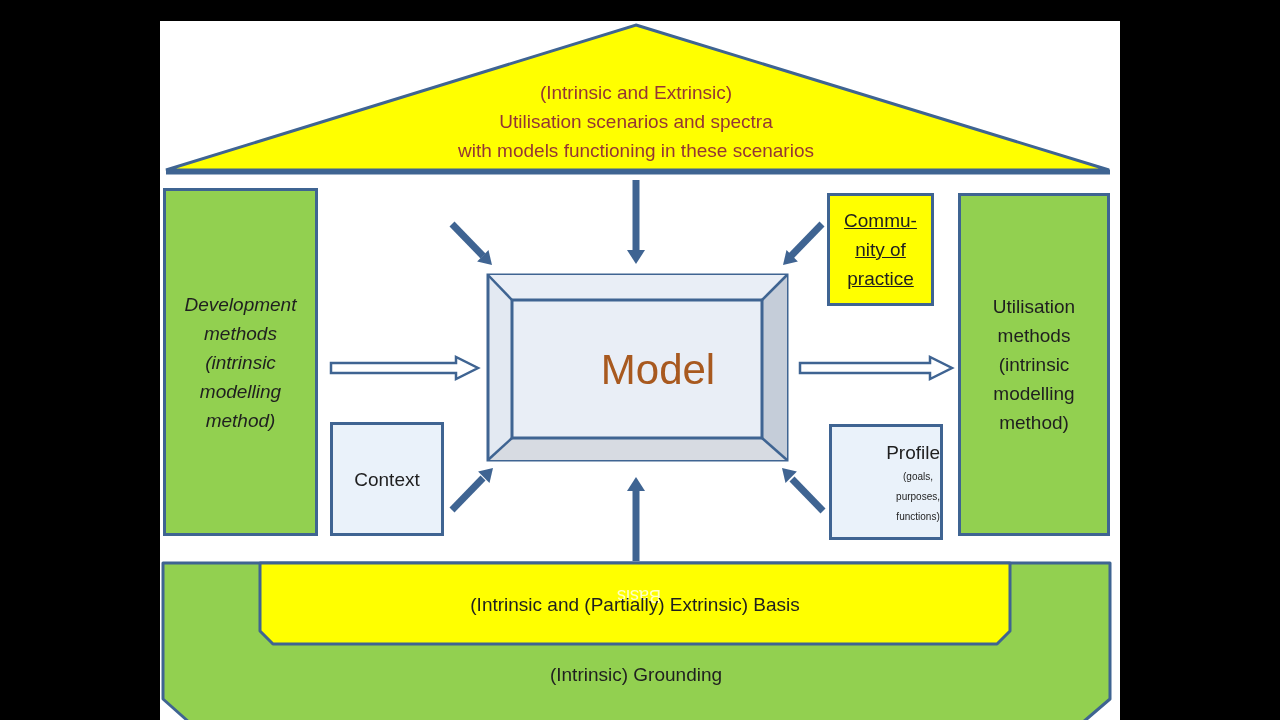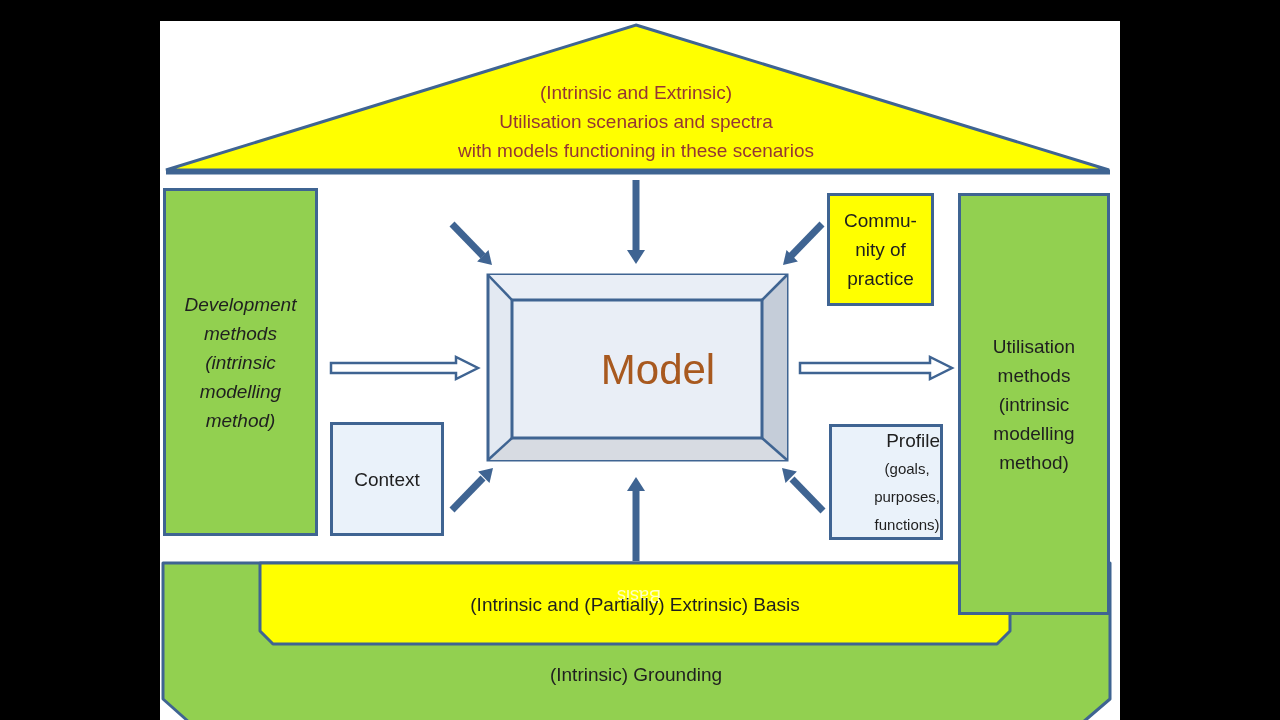--- a/index.html
+++ b/index.html
@@ -61,24 +61,24 @@
     line-height: 29px;
   }
   .bg-green { background: var(--green); }
   .bg-pale  { background: var(--pale); }
   .bg-yellow{ background: var(--yellow); }
 
   #roof-label    { left: 286px; top: 62px;  width: 700px; height: 87px; color: var(--roof-text); }
   #box-dev       { left: 163px; top: 172px; width: 155px; height: 348px; font-style: italic; }
   #box-context   { left: 328px; top: 177px; width: 117px; height: 116px; }
   #box-origins   { left: 330px; top: 406px; width: 114px; height: 114px; }
-  #box-community { left: 827px; top: 177px; width: 107px; height: 113px; }
+  #box-community { left: 827px; top: 177px; width: 107px; height: 113px; text-decoration: underline; }
   #box-profile   { left: 829px; top: 408px; width: 114px; height: 116px; align-items: flex-end; }
-  #box-util      { left: 958px; top: 177px; width: 152px; height: 422px; text-align: center; }
-  #profile-detail{ font-size: 15px; line-height: 28px; }
+  #box-util      { left: 958px; top: 177px; width: 152px; height: 343px; text-align: center; }
+  #profile-detail{ font-size: 10px; line-height: 20px; }
   #model-label   { left: 512px; top: 284px; width: 250px; height: 138px;
                    font-size: 42px; color: var(--model-text); padding-left: 21px; }
   #basis-label     { left: 260px; top: 572px; width: 750px; height: 32px; }
   #grounding-label { left: 336px; top: 643px; width: 600px; height: 30px; }
   #basis-watermark {
     left: 610px; top: 568px; width: 58px; height: 24px;
     transform: rotate(180deg);
     color: rgba(255,255,255,0.78);
     font-size: 18px;
   }

